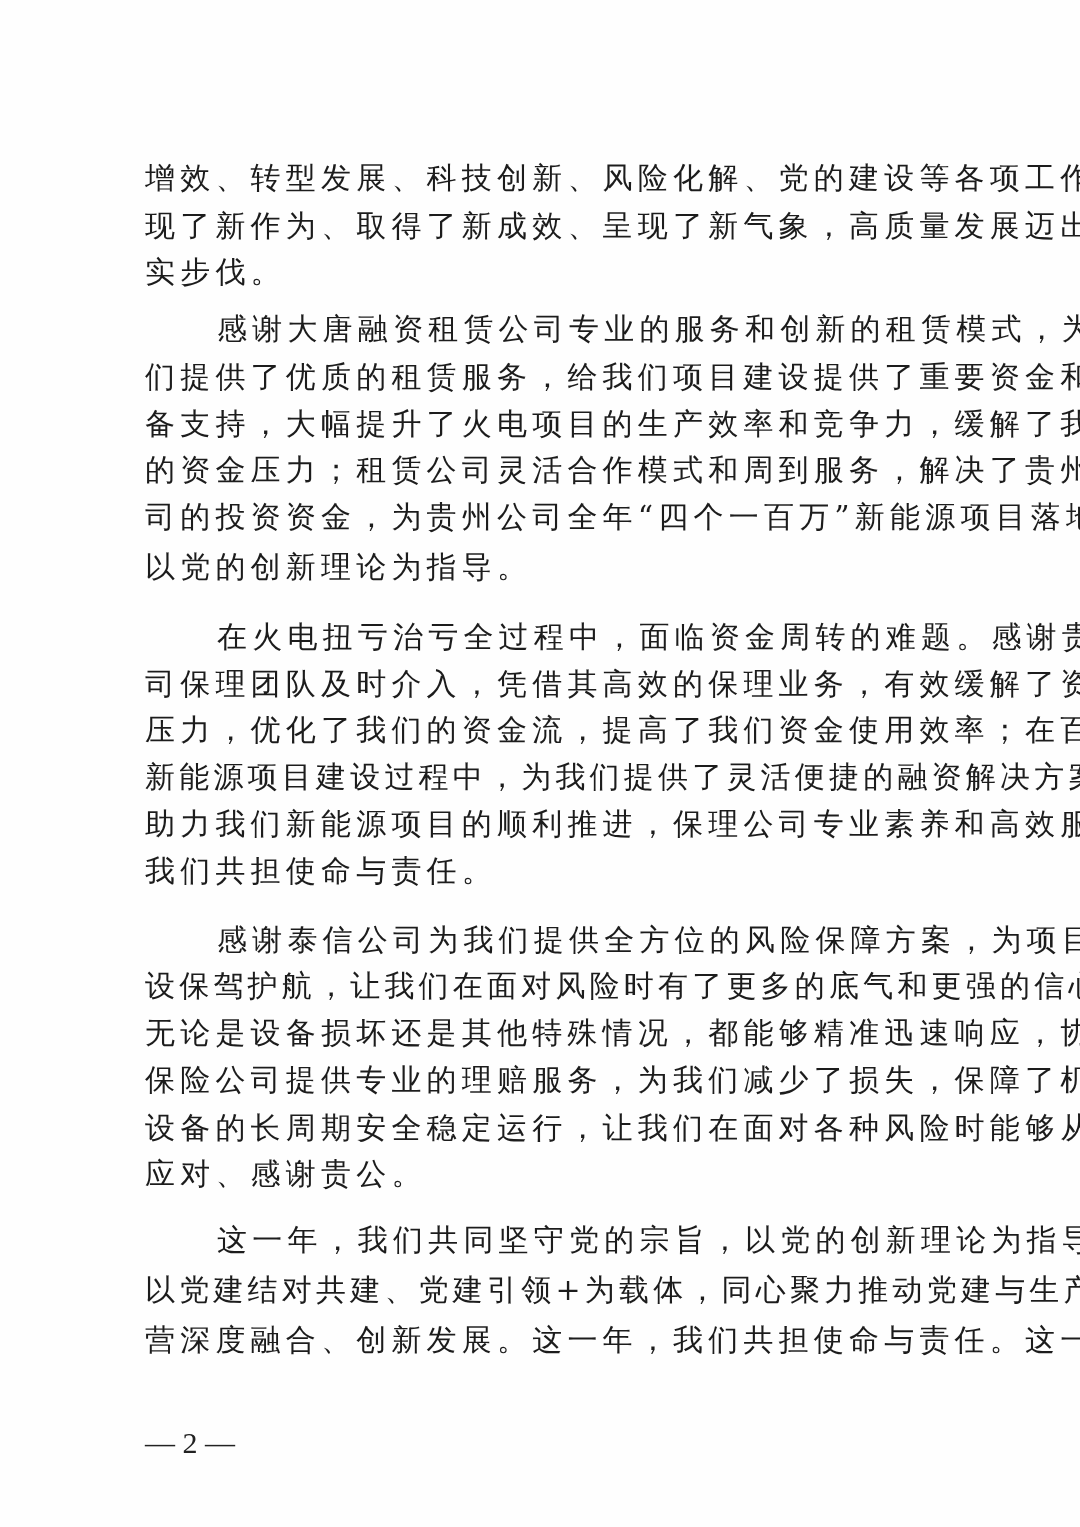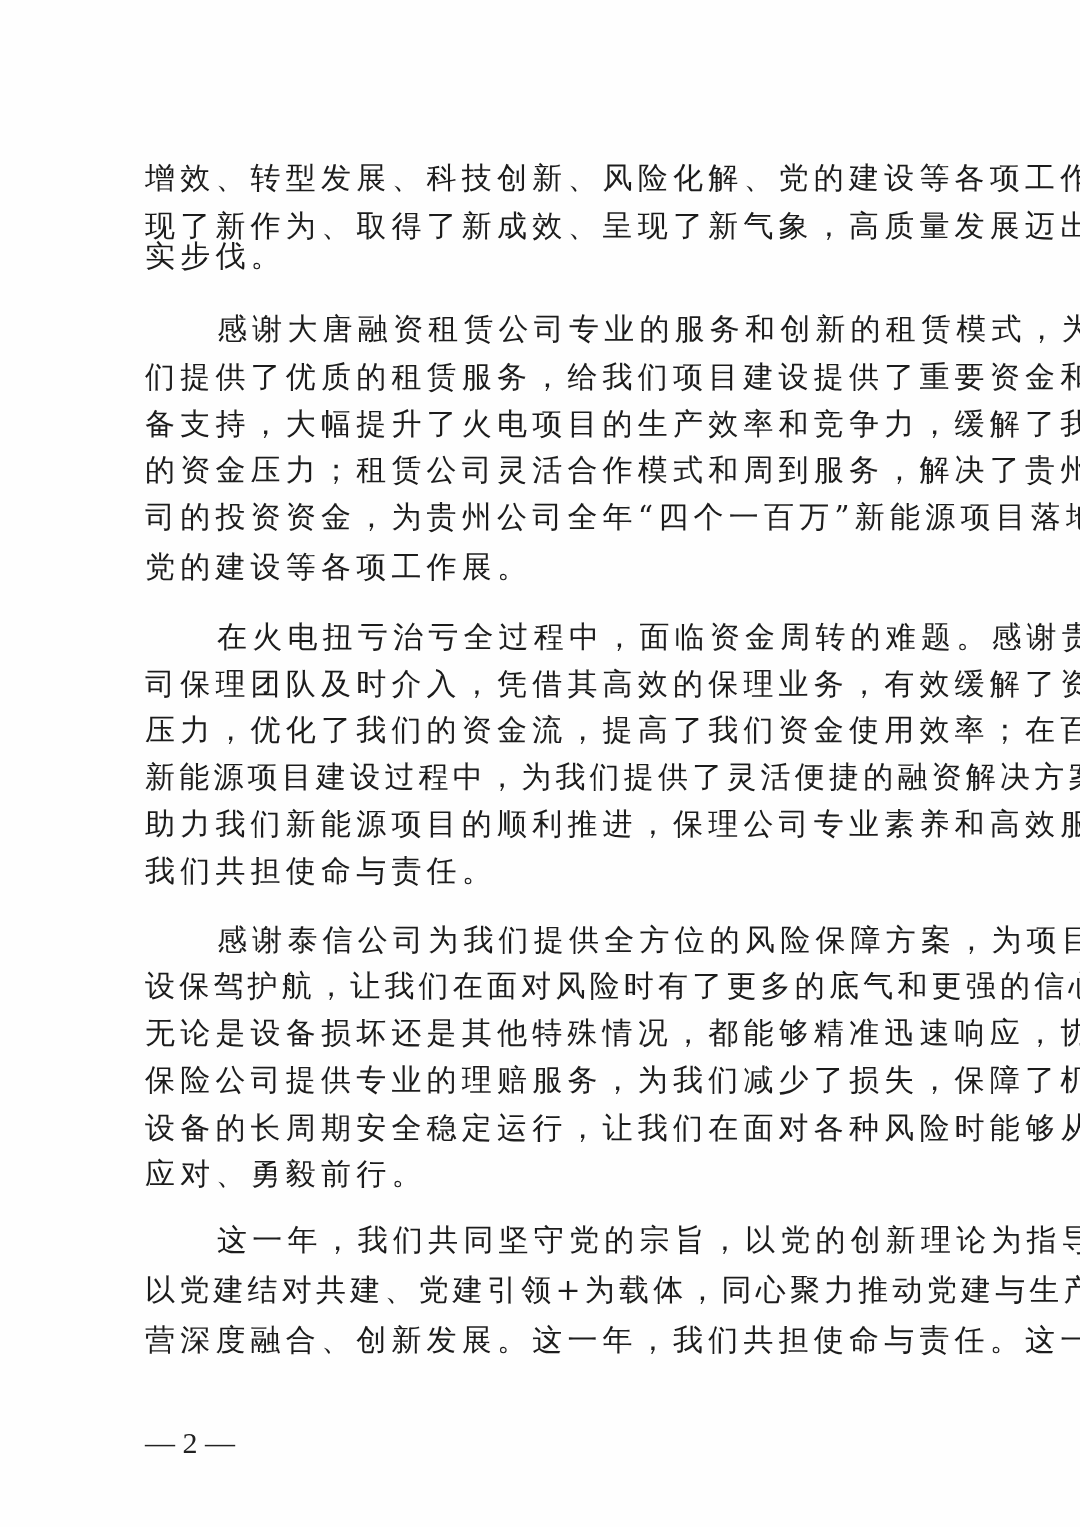--- a/index.html
+++ b/index.html
@@ -19,48 +19,48 @@
   }
 </style>
 </head>
 <body>
 
 <div class="page">
 
   <div>
     <div class="line" style="top:158px">增效、转型发展、科技创新、风险化解、党的建设等各项工作展</div>
     <div class="line" style="top:206px">现了新作为、取得了新成效、呈现了新气象，高质量发展迈出坚</div>
-    <div class="line" style="top:236px">实步伐。</div>
+    <div class="line" style="top:252px">实步伐。</div>
   </div>
 
   <div>
     <div class="line indent" style="top:309px">感谢大唐融资租赁公司专业的服务和创新的租赁模式，为我</div>
     <div class="line" style="top:357px">们提供了优质的租赁服务，给我们项目建设提供了重要资金和设</div>
     <div class="line" style="top:404px">备支持，大幅提升了火电项目的生产效率和竞争力，缓解了我们</div>
     <div class="line" style="top:450px">的资金压力；租赁公司灵活合作模式和周到服务，解决了贵州公</div>
     <div class="line" style="top:497px">司的投资资金，为贵州公司全年“四个一百万”新能源项目落地</div>
-    <div class="line" style="top:547px">党的建设等各项工作展。</div>
+    <div class="line" style="top:547px">以党的创新理论为指导。</div>
   </div>
 
   <div>
     <div class="line indent" style="top:617px">在火电扭亏治亏全过程中，面临资金周转的难题。感谢贵公</div>
     <div class="line" style="top:664px">司保理团队及时介入，凭借其高效的保理业务，有效缓解了资金</div>
     <div class="line" style="top:710px">压力，优化了我们的资金流，提高了我们资金使用效率；在百万</div>
     <div class="line" style="top:757px;letter-spacing:4.2px">新能源项目建设过程中，为我们提供了灵活便捷的融资解决方案，</div>
     <div class="line" style="top:804px">助力我们新能源项目的顺利推进，保理公司专业素养和高效服务</div>
     <div class="line" style="top:851px">我们共担使命与责任。</div>
   </div>
 
   <div>
     <div class="line indent" style="top:920px">感谢泰信公司为我们提供全方位的风险保障方案，为项目建</div>
     <div class="line" style="top:966px;letter-spacing:4.2px">设保驾护航，让我们在面对风险时有了更多的底气和更强的信心。</div>
     <div class="line" style="top:1013px">无论是设备损坏还是其他特殊情况，都能够精准迅速响应，协调</div>
     <div class="line" style="top:1060px">保险公司提供专业的理赔服务，为我们减少了损失，保障了机组</div>
     <div class="line" style="top:1108px">设备的长周期安全稳定运行，让我们在面对各种风险时能够从容</div>
-    <div class="line" style="top:1154px">应对、勇毅前行。</div>
+    <div class="line" style="top:1154px">应对、感谢贵公。</div>
   </div>
 
   <div>
     <div class="line indent" style="top:1220px">这一年，我们共同坚守党的宗旨，以党的创新理论为指导，</div>
     <div class="line" style="top:1270px;letter-spacing:4.2px">以党建结对共建、党建引领+为载体，同心聚力推动党建与生产经</div>
     <div class="line" style="top:1320px">营深度融合、创新发展。这一年，我们共担使命与责任。这一年，</div>
   </div>
 
   <div class="footer">— 2 —</div>
 

